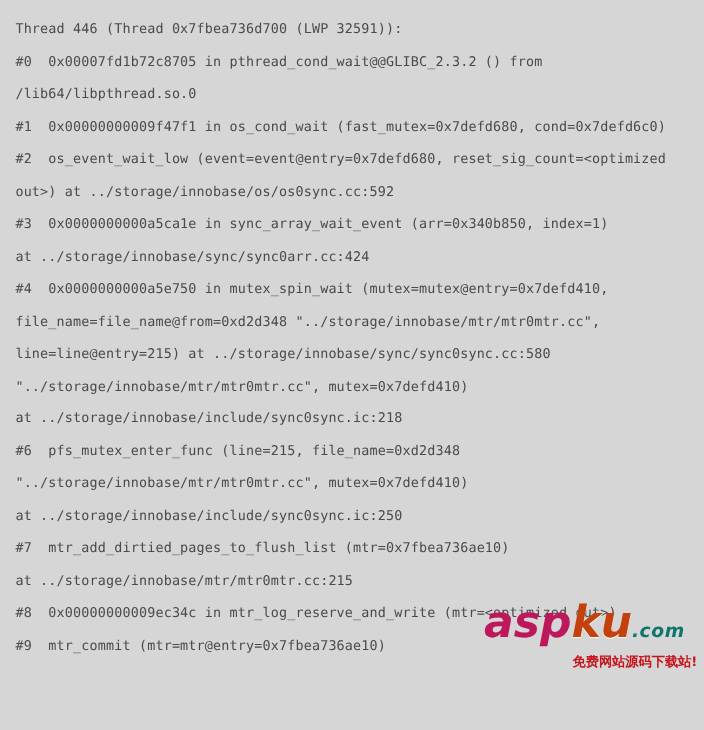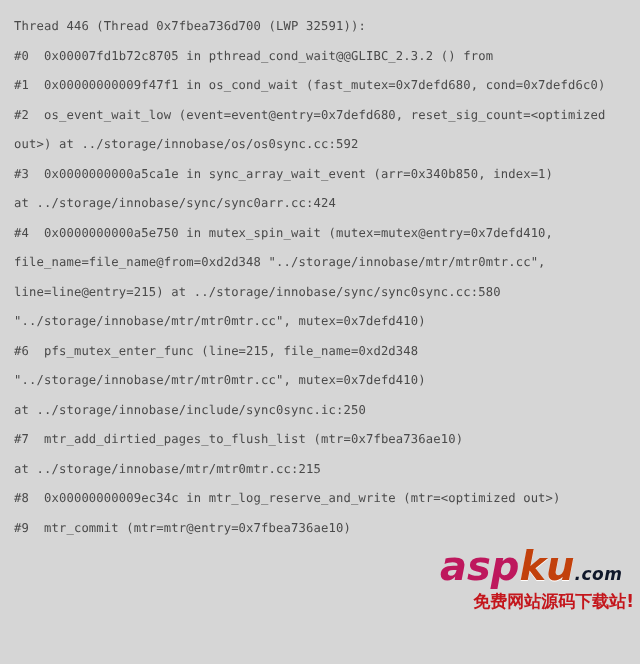--- a/index.html
+++ b/index.html
@@ -61,54 +61,56 @@
     white-space: nowrap;
   }
   #watermark .wm-asp {
     color: #be185d;
   }
   #watermark .wm-ku {
     color: #c2410c;
     text-shadow: 0 1px 0 #fdfdfd;
   }
   #watermark .wm-com {
-    color: #0f172a;
+    color: #0f766e;
     font-size: 17px;
     font-weight: bold;
     font-style: italic;
     letter-spacing: 0.5px;
   }
   #watermark .wm-sub {
     position: absolute;
     right: 2px;
     bottom: 2px;
     font-family: "DejaVu Sans", "Liberation Sans", sans-serif;
-    font-size: 17px;
+    font-size: 12px;
     font-weight: bold;
     line-height: 14px;
     color: #c4161c;
     white-space: nowrap;
   }
 </style>
 </head>
 <body>
 
 <div id="backtrace-pane">
   <div id="backtrace-lines">
       <div class="bt-line">Thread 446 (Thread 0x7fbea736d700 (LWP 32591)):</div>
       <div class="bt-line">#0  0x00007fd1b72c8705 in pthread_cond_wait@@GLIBC_2.3.2 () from</div>
+      <div class="bt-line cont">/lib64/libpthread.so.0</div>
       <div class="bt-line">#1  0x00000000009f47f1 in os_cond_wait (fast_mutex=0x7defd680, cond=0x7defd6c0)</div>
       <div class="bt-line">#2  os_event_wait_low (event=event@entry=0x7defd680, reset_sig_count=&lt;optimized</div>
       <div class="bt-line cont">out&gt;) at ../storage/innobase/os/os0sync.cc:592</div>
       <div class="bt-line">#3  0x0000000000a5ca1e in sync_array_wait_event (arr=0x340b850, index=1)</div>
       <div class="bt-line cont">at ../storage/innobase/sync/sync0arr.cc:424</div>
       <div class="bt-line">#4  0x0000000000a5e750 in mutex_spin_wait (mutex=mutex@entry=0x7defd410,</div>
       <div class="bt-line cont">file_name=file_name@from=0xd2d348 "../storage/innobase/mtr/mtr0mtr.cc",</div>
       <div class="bt-line cont">line=line@entry=215) at ../storage/innobase/sync/sync0sync.cc:580</div>
       <div class="bt-line cont">"../storage/innobase/mtr/mtr0mtr.cc", mutex=0x7defd410)</div>
+      <div class="bt-line cont">at ../storage/innobase/include/sync0sync.ic:218</div>
       <div class="bt-line">#6  pfs_mutex_enter_func (line=215, file_name=0xd2d348</div>
       <div class="bt-line cont">"../storage/innobase/mtr/mtr0mtr.cc", mutex=0x7defd410)</div>
       <div class="bt-line cont">at ../storage/innobase/include/sync0sync.ic:250</div>
       <div class="bt-line">#7  mtr_add_dirtied_pages_to_flush_list (mtr=0x7fbea736ae10)</div>
       <div class="bt-line cont">at ../storage/innobase/mtr/mtr0mtr.cc:215</div>
       <div class="bt-line">#8  0x00000000009ec34c in mtr_log_reserve_and_write (mtr=&lt;optimized out&gt;)</div>
       <div class="bt-line">#9  mtr_commit (mtr=mtr@entry=0x7fbea736ae10)</div>
     </div>
 
   <div id="watermark">

